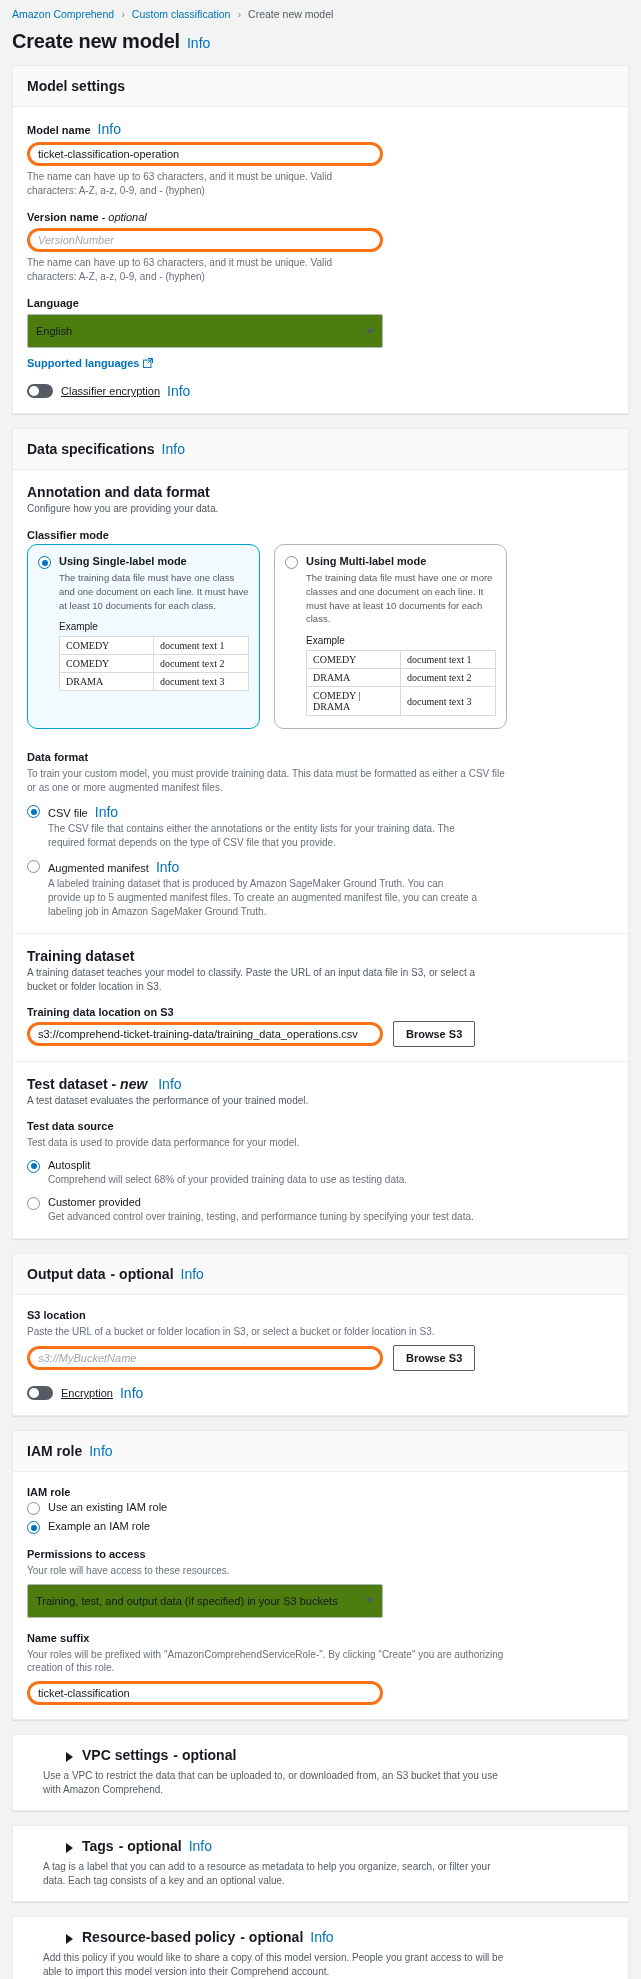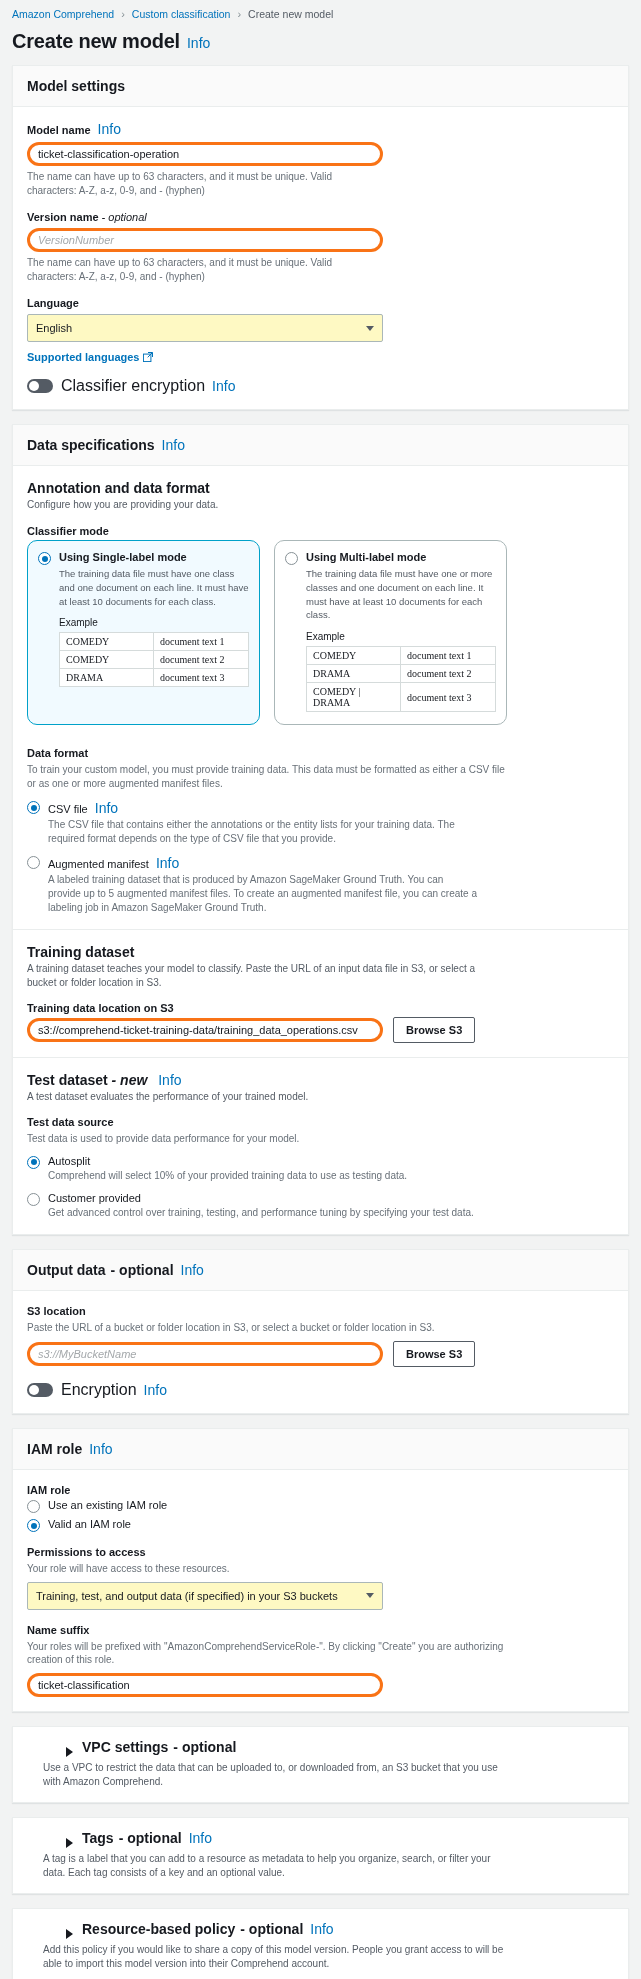--- a/index.html
+++ b/index.html
@@ -108,24 +108,24 @@
   }
   .desc {
     font-size: 10px;
     color: #545b64;
     line-height: 1.4;
   }
 
   
   .select {
     width: 356px;
-    height: 28px;
+    height: 34px;
     border: 1px solid #aab7b8;
     border-radius: 2px;
-    background: #fef9c3;
+    background: #4d7c0f;
     padding: 0 8px;
     font-size: 11px;
     display: flex;
     align-items: center;
     justify-content: space-between;
     cursor: pointer;
   }
   .caret {
     width: 0; height: 0;
     border-left: 4px solid transparent;
@@ -154,21 +154,21 @@
     cursor: pointer;
     flex: none;
   }
   .toggle .knob {
     position: absolute;
     width: 10px; height: 10px;
     border-radius: 50%;
     background: #fff;
     top: 2px; left: 2px;
   }
-  .toggle-label { font-size: 16px; color: #16191f; }
+  .toggle-label { font-size: 11px; color: #16191f; text-decoration: underline; }
 
   
   .radio {
     width: 13px; height: 13px;
     border-radius: 50%;
     border: 1px solid #879196;
     background: #fff;
     flex: none;
     position: relative;
     margin-top: 1px;
@@ -291,21 +291,21 @@
   }
 
   
   .exp-panel {
     background: #fff;
     border: 1px solid #eaeded;
     margin: 0 12px 14px 12px;
     padding: 12px 14px;
     box-shadow: 0 1px 1px rgba(0,28,36,.08);
   }
-  .exp-head { display: flex; align-items: flex-end; padding-left: 39px; }
+  .exp-head { display: flex; align-items: center; padding-left: 39px; }
   .exp-arrow {
     width: 0; height: 0;
     border-top: 5px solid transparent;
     border-bottom: 5px solid transparent;
     border-left: 7px solid #16191f;
     margin-right: 9px;
     position: relative;
     top: 2px;
     cursor: pointer;
     flex: none;
@@ -519,21 +519,21 @@
       </div>
       <div class="desc">A test dataset evaluates the performance of your trained model.</div>
 
       <div class="small-title" style="margin-top:12px;">Test data source</div>
       <div class="helper" style="margin-bottom:9px;">Test data is used to provide data performance for your model.</div>
 
       <div class="radio-row">
         <span class="radio checked"></span>
         <div class="radio-body">
           <div class="radio-title">Autosplit</div>
-          <div class="radio-desc">Comprehend will select 10% of your provided training data to use as testing data.</div>
+          <div class="radio-desc">Comprehend will select 68% of your provided training data to use as testing data.</div>
         </div>
       </div>
 
       <div class="radio-row">
         <span class="radio"></span>
         <div class="radio-body">
           <div class="radio-title">Customer provided</div>
           <div class="radio-desc">Get advanced control over training, testing, and performance tuning by specifying your test data.</div>
         </div>
       </div>
@@ -573,21 +573,21 @@
 
       <div class="radio-row" style="margin-bottom:5px;">
         <span class="radio"></span>
         <div class="radio-body">
           <div class="radio-title">Use an existing IAM role</div>
         </div>
       </div>
       <div class="radio-row">
         <span class="radio checked"></span>
         <div class="radio-body">
-          <div class="radio-title">Valid an IAM role</div>
+          <div class="radio-title">Example an IAM role</div>
         </div>
       </div>
 
       <div class="small-title" style="margin-top:14px;">Permissions to access</div>
       <div class="helper" style="margin-bottom:6px;">Your role will have access to these resources.</div>
       <div class="select">
         <span>Training, test, and output data (if specified) in your S3 buckets</span>
         <span class="caret"></span>
       </div>
 

